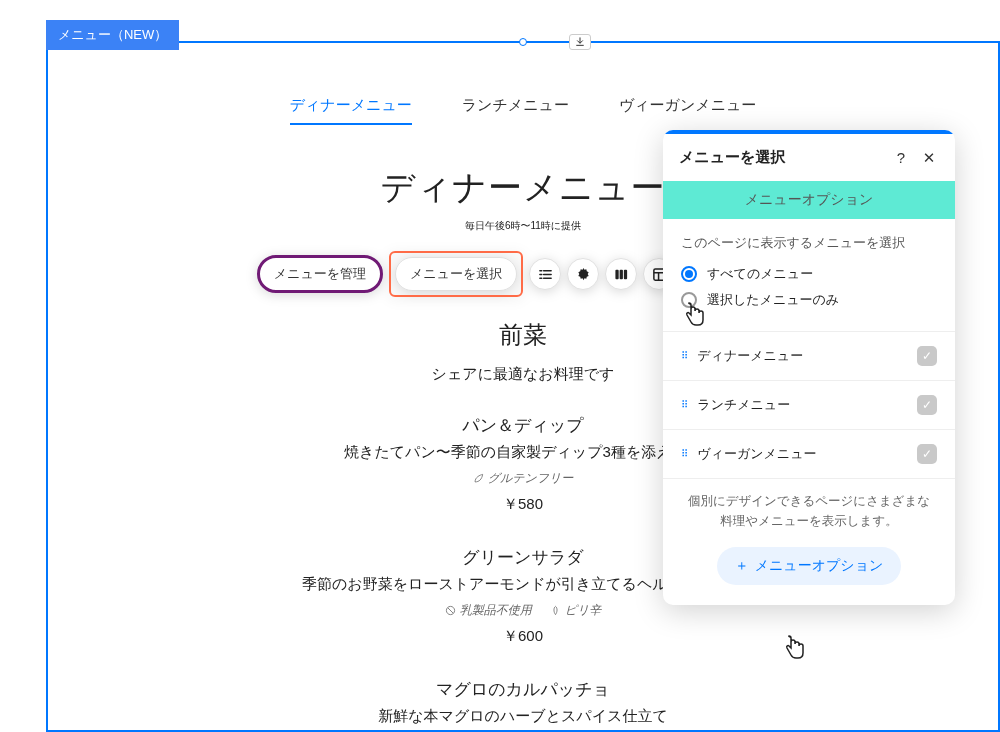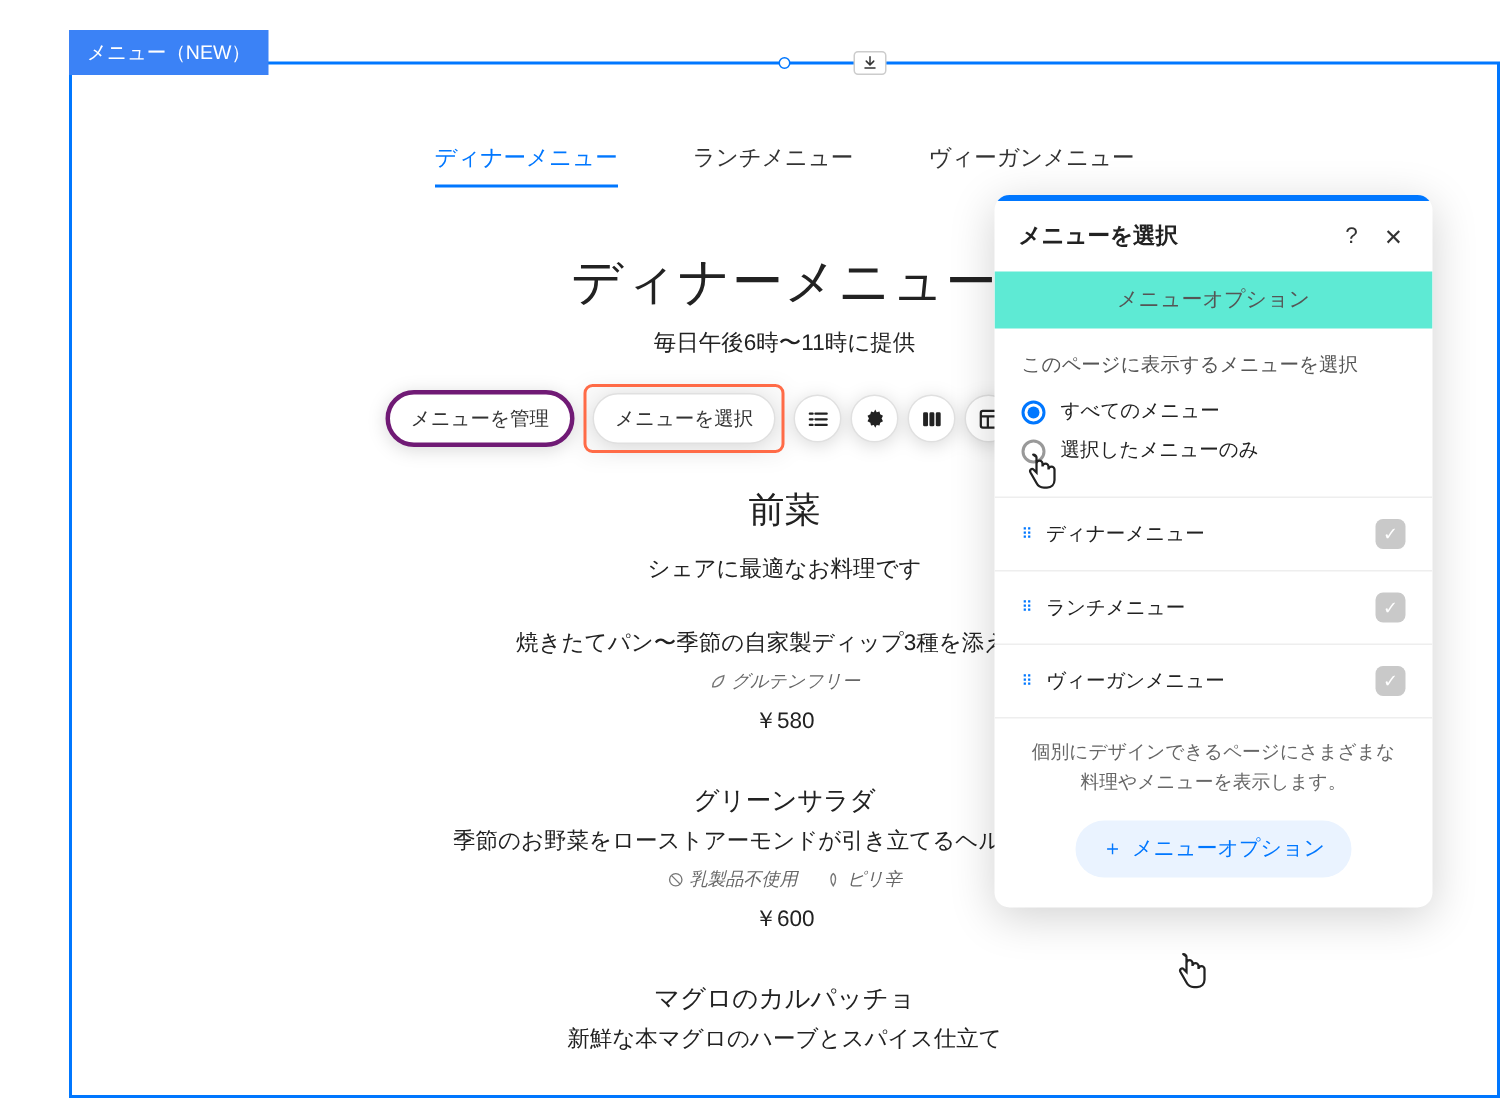--- a/index.html
+++ b/index.html
@@ -24,21 +24,21 @@
     .handle { position: absolute; width: 8px; height: 8px; background: #fff; border: 1.5px solid #0077ff; border-radius: 50%; }
     .handle.tc { top: -5px; left: 50%; transform: translateX(-50%); }
 
     .content { position: absolute; top: 25px; left: 0; width: 100%; padding: 0 40px; text-align: center; }
 
     .tabs { display: flex; justify-content: center; gap: 50px; margin-top: 28px; margin-bottom: 40px; font-size: 15px; }
     .tab { color: #333; cursor: pointer; padding-bottom: 8px; }
     .tab.active { color: #0077ff; border-bottom: 2px solid #0077ff; }
 
     .menu-title { font-size: 34px; font-weight: 400; color: #222; margin-bottom: 8px; letter-spacing: 1px;}
-    .menu-subtitle { font-size: 15px; color: #222; margin-bottom: 18px; }
+    .menu-subtitle { font-size: 10px; color: #222; margin-bottom: 18px; }
 
     .toolbar { display: inline-flex; align-items: center; gap: 6px; margin-bottom: 22px; filter: drop-shadow(0 2px 6px rgba(0,0,0,.15)); }
     .pill-btn { background: #fff; border: 3px solid #701a75; border-radius: 20px; padding: 7px 14px; font-size: 13px; color: #333; cursor: pointer; white-space: nowrap;}
     .pill-btn.highlighted-wrap { padding: 4px; border: 2px solid #ff6b47; border-radius: 6px; background: transparent; }
     .pill-btn.highlighted-wrap .inner { background: #fff; border: 1px solid #e0e0e0; border-radius: 20px; padding: 7px 14px; display: inline-block; }
     .icon-btn { width: 32px; height: 32px; background: #fff; border: 1px solid #e0e0e0; border-radius: 50%; cursor: pointer; display: inline-flex; align-items: center; justify-content: center; font-size: 13px; color: #222;}
     .icon-btn svg { width: 15px; height: 15px; }
 
     .section-title { font-size: 24px; color: #222; margin-bottom: 14px; }
     .section-desc { font-size: 15px; color: #222; margin-bottom: 30px; }
@@ -58,21 +58,21 @@
     }
     .panel-topbar { height: 4px; background: #0077ff; }
     .panel-header { display: flex; align-items: center; padding: 14px 16px; gap: 8px; }
     .panel-title { font-size: 15px; font-weight: 700; flex: 1; color: #222;}
     .panel-close, .panel-help { width: 20px; text-align: center; cursor: pointer; font-size: 15px; color: #333;}
 
     .panel-section-h { background: #5eead4; padding: 10px 0; text-align: center; font-size: 14px; color: #555; }
     .panel-body { padding: 14px 18px; font-size: 13px; color: #555; }
     .panel-hint { margin-bottom: 12px; line-height: 1.5; }
 
-    .radio-row { display: flex; align-items: flex-end; gap: 10px; margin: 8px 0; cursor: pointer; color: #222;}
+    .radio-row { display: flex; align-items: center; gap: 10px; margin: 8px 0; cursor: pointer; color: #222;}
     .radio { width: 16px; height: 16px; border: 2px solid #0077ff; border-radius: 50%; display: inline-flex; align-items: center; justify-content: center;}
     .radio.checked::after { content: ''; width: 8px; height: 8px; background: #0077ff; border-radius: 50%; }
     .radio.unchecked { border-color: #999; }
 
     .cursor-hand { position: absolute; font-size: 22px; pointer-events: none; z-index: 30;}
 
     .menu-list { border-top: 1px solid #eee; }
     .menu-row { display: flex; align-items: center; padding: 14px 18px; border-bottom: 1px solid #eee; gap: 10px; font-size: 13px; color: #222;}
     .drag-handle { color: #0077ff; font-size: 10px; letter-spacing: -1px;}
     .check-toggle { margin-left: auto; width: 20px; height: 20px; background: #c9c9c9; border-radius: 5px; display: flex; align-items: center; justify-content: center; color: #fff; font-size: 12px;}
@@ -149,20 +149,21 @@
             <circle cx="8" cy="8" r="7" fill="#222"></circle>
             <text x="8" y="11.5" text-anchor="middle" font-size="10" fill="#fff" font-weight="bold">?</text>
           </svg>
         </button>
     </div>
 
     <div class="section-title">前菜</div>
     <div class="section-desc">シェアに最適なお料理です</div>
 
     <div class="item">
+      <div class="item-name">パン＆ディップ</div>
       <div class="item-desc">焼きたてパン〜季節の自家製ディップ3種を添えて〜</div>
       <div class="item-tags">
           <span>
             <svg width="11" height="11" viewBox="0 0 16 16">
               <path d="M3 13C3 6 10 3 14 2c-1 7-5 11-11 11z" fill="none" stroke="#777" stroke-width="1.3"></path>
             </svg>
             <span>グルテンフリー</span>
           </span>
         </div>
       <div class="item-price">￥580</div>

